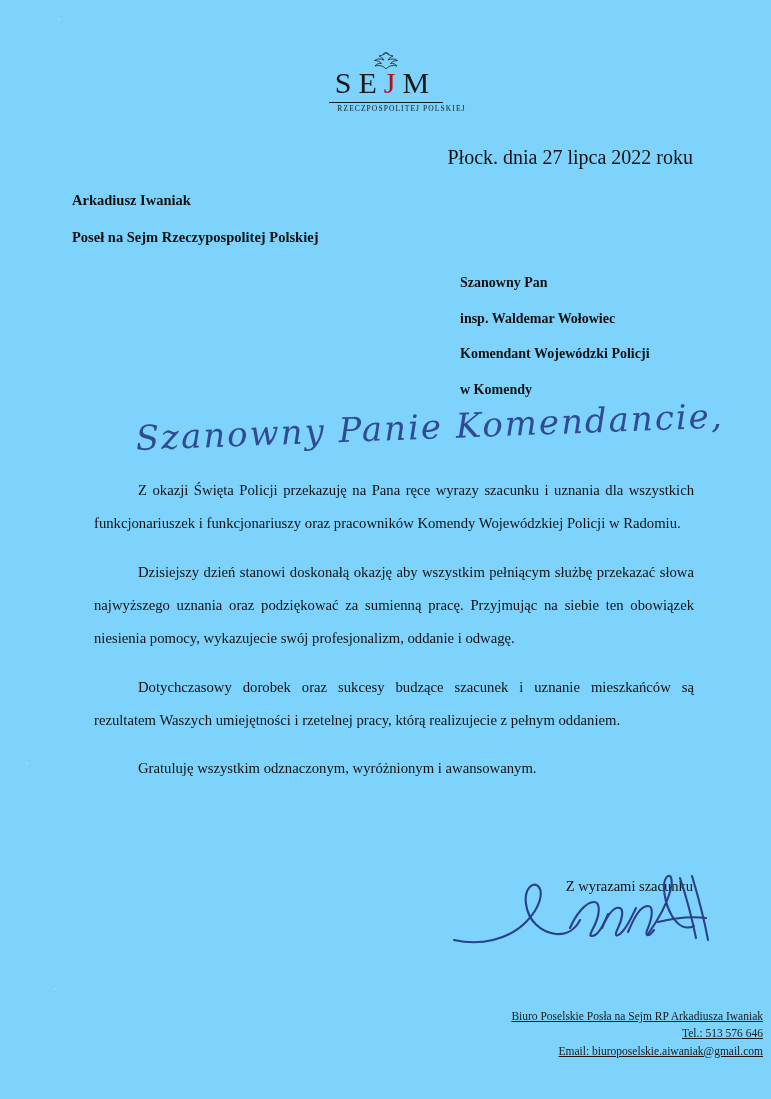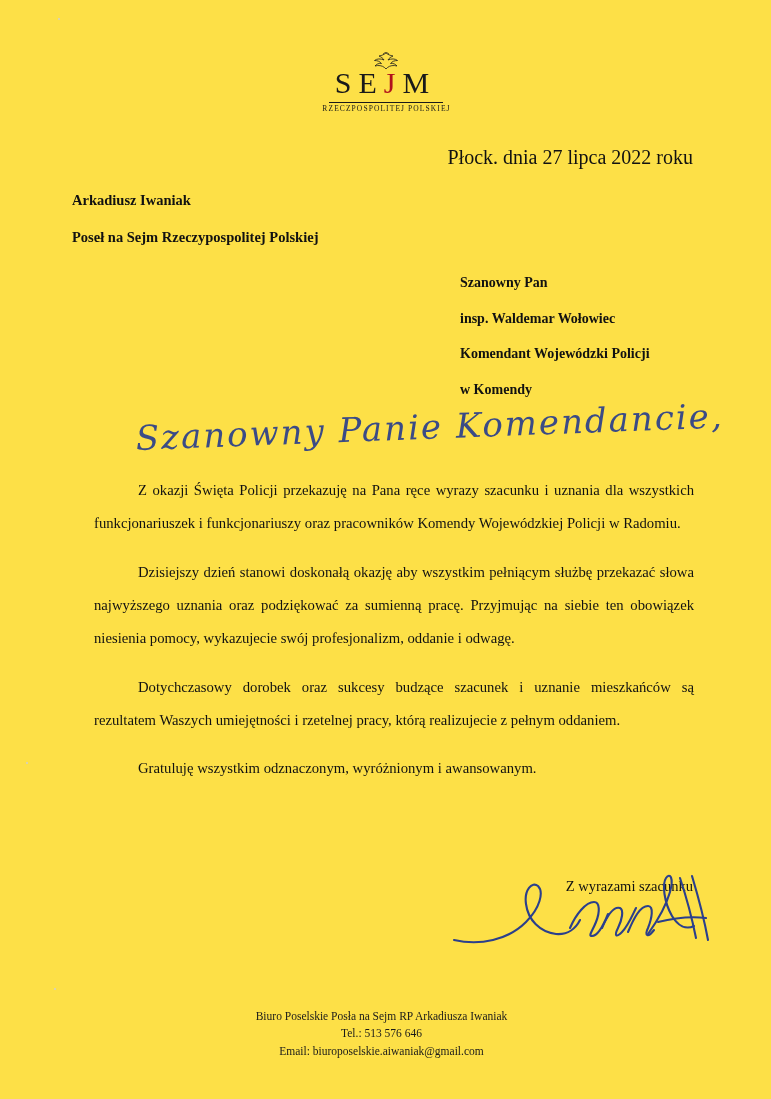--- a/index.html
+++ b/index.html
@@ -12,21 +12,21 @@
     height: 1099px;
     position: relative;
     font-family: "Liberation Serif", serif;
     color: #111111;
     overflow: hidden;
   }
 
   .page {
     position: absolute;
     inset: 0;
-    background: #fde047;
+    background: #7dd3fc;
   }
 
   
   .letterhead {
     position: absolute;
     top: 52px;
     left: 0;
     right: 0;
     display: flex;
     flex-direction: column;
@@ -64,21 +64,21 @@
     position: absolute;
     top: 50px;
     left: 8px;
     width: 114px;
     height: 1px;
     background: #1a1a1a;
   }
   .logo-sub {
     position: absolute;
     top: 52px;
-    left: 1px;
+    left: 16px;
     width: 130px;
     text-align: center;
     font-size: 7.5px;
     letter-spacing: 1.1px;
     color: #1a1a1a;
   }
 
   
   .date-line {
     position: absolute;
@@ -156,24 +156,25 @@
     font-size: 14.5px;
     white-space: nowrap;
   }
 
   
   .footer {
     position: absolute;
     left: 0;
     right: 8px;
     top: 1008px;
-    text-align: center;
+    text-align: right;
     font-size: 11.5px;
     line-height: 1.5;
     color: #1a1a1a;
+    text-decoration: underline;
   }
   .footer div { white-space: nowrap; }
 
   .speck {
     position: absolute;
     width: 2px;
     height: 2px;
     background: #cfcfcf;
     border-radius: 50%;
   }

